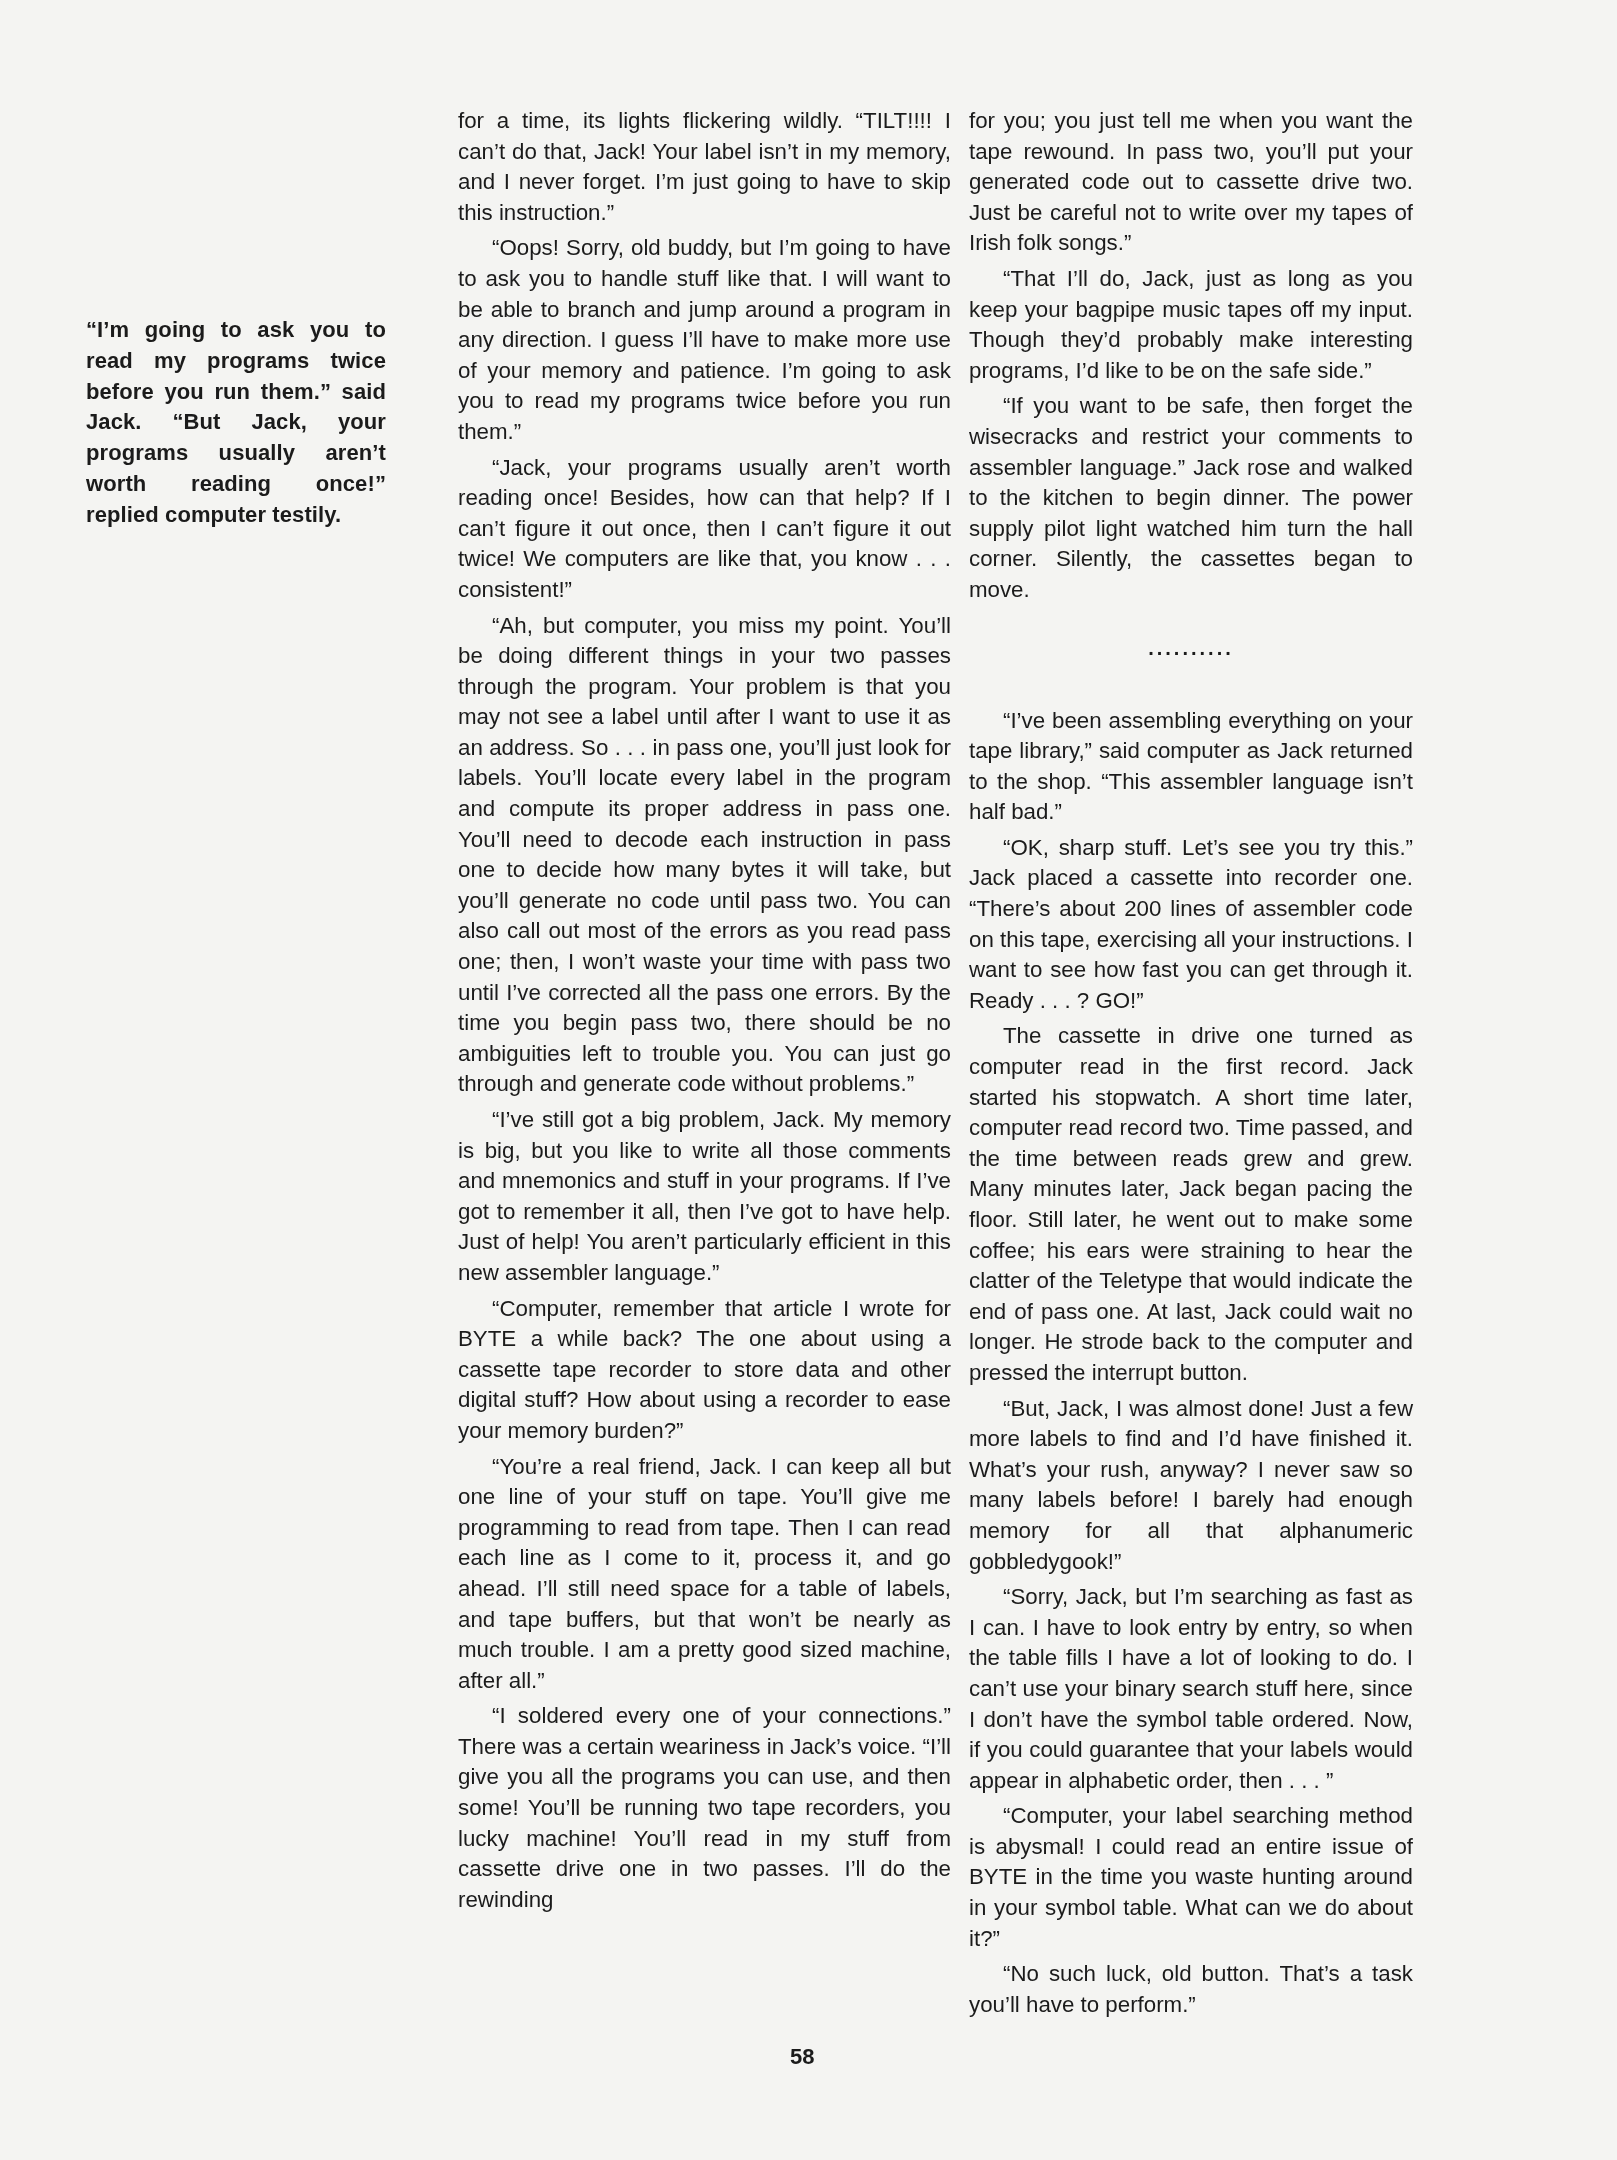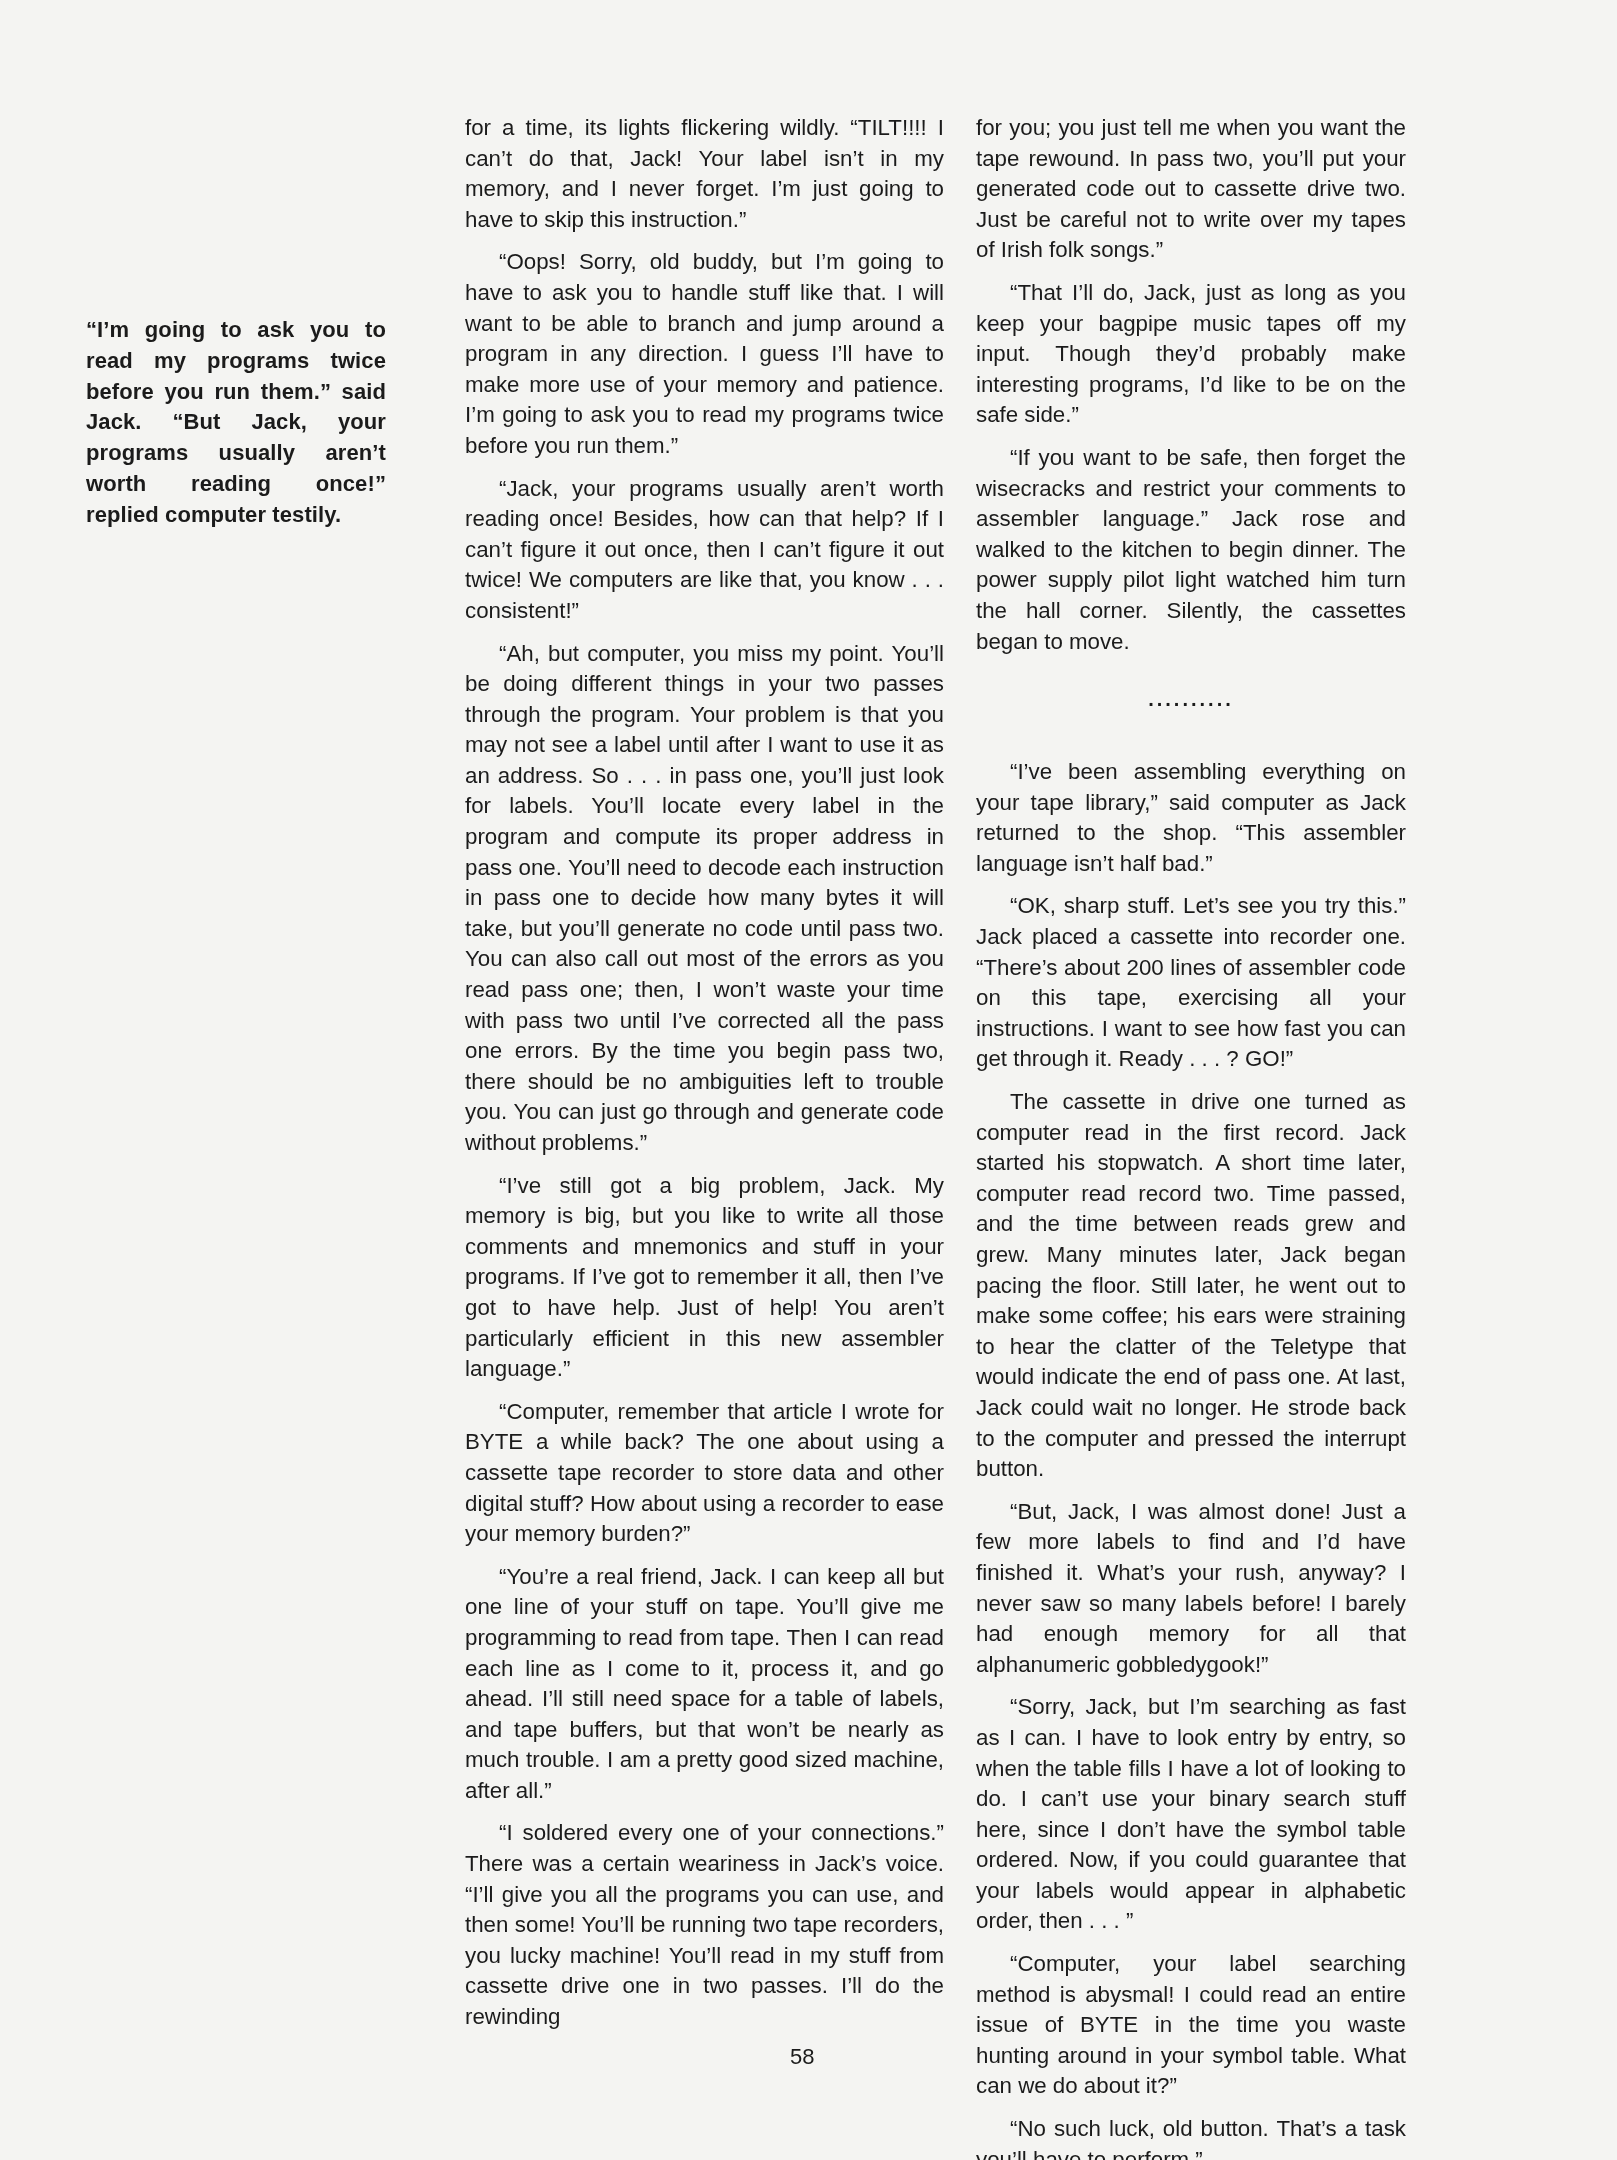--- a/index.html
+++ b/index.html
@@ -43,40 +43,40 @@
     }
     .col-middle {
       left: 453px;
       width: 503px;
     }
     .col-right {
       left: 964px;
       width: 454px;
     }
     .column p {
-      margin: 12px;
+      margin: 5px;
       text-indent: 34px;
     }
     .column p.cont {
       text-indent: 0;
     }
     .separator {
       text-align: center;
       letter-spacing: 3px;
       font-weight: bold;
       margin: 30px 0 46px 0;
       font-size: 20px;
       line-height: 24px;
     }
     .page-number {
       position: absolute;
       left: 790px;
       top: 2044px;
       font-size: 22px;
-      font-weight: normal;
+      font-weight: bold;
       font-family: "Liberation Sans", "DejaVu Sans", sans-serif;
     }
   </style>
 </head>
 <body>
 
 <div class="page">
 
   <div class="pullquote">“I’m going to ask you to read my programs twice before you run them.” said Jack. “But Jack, your programs usually aren’t worth reading once!” replied computer testily.</div>
 

